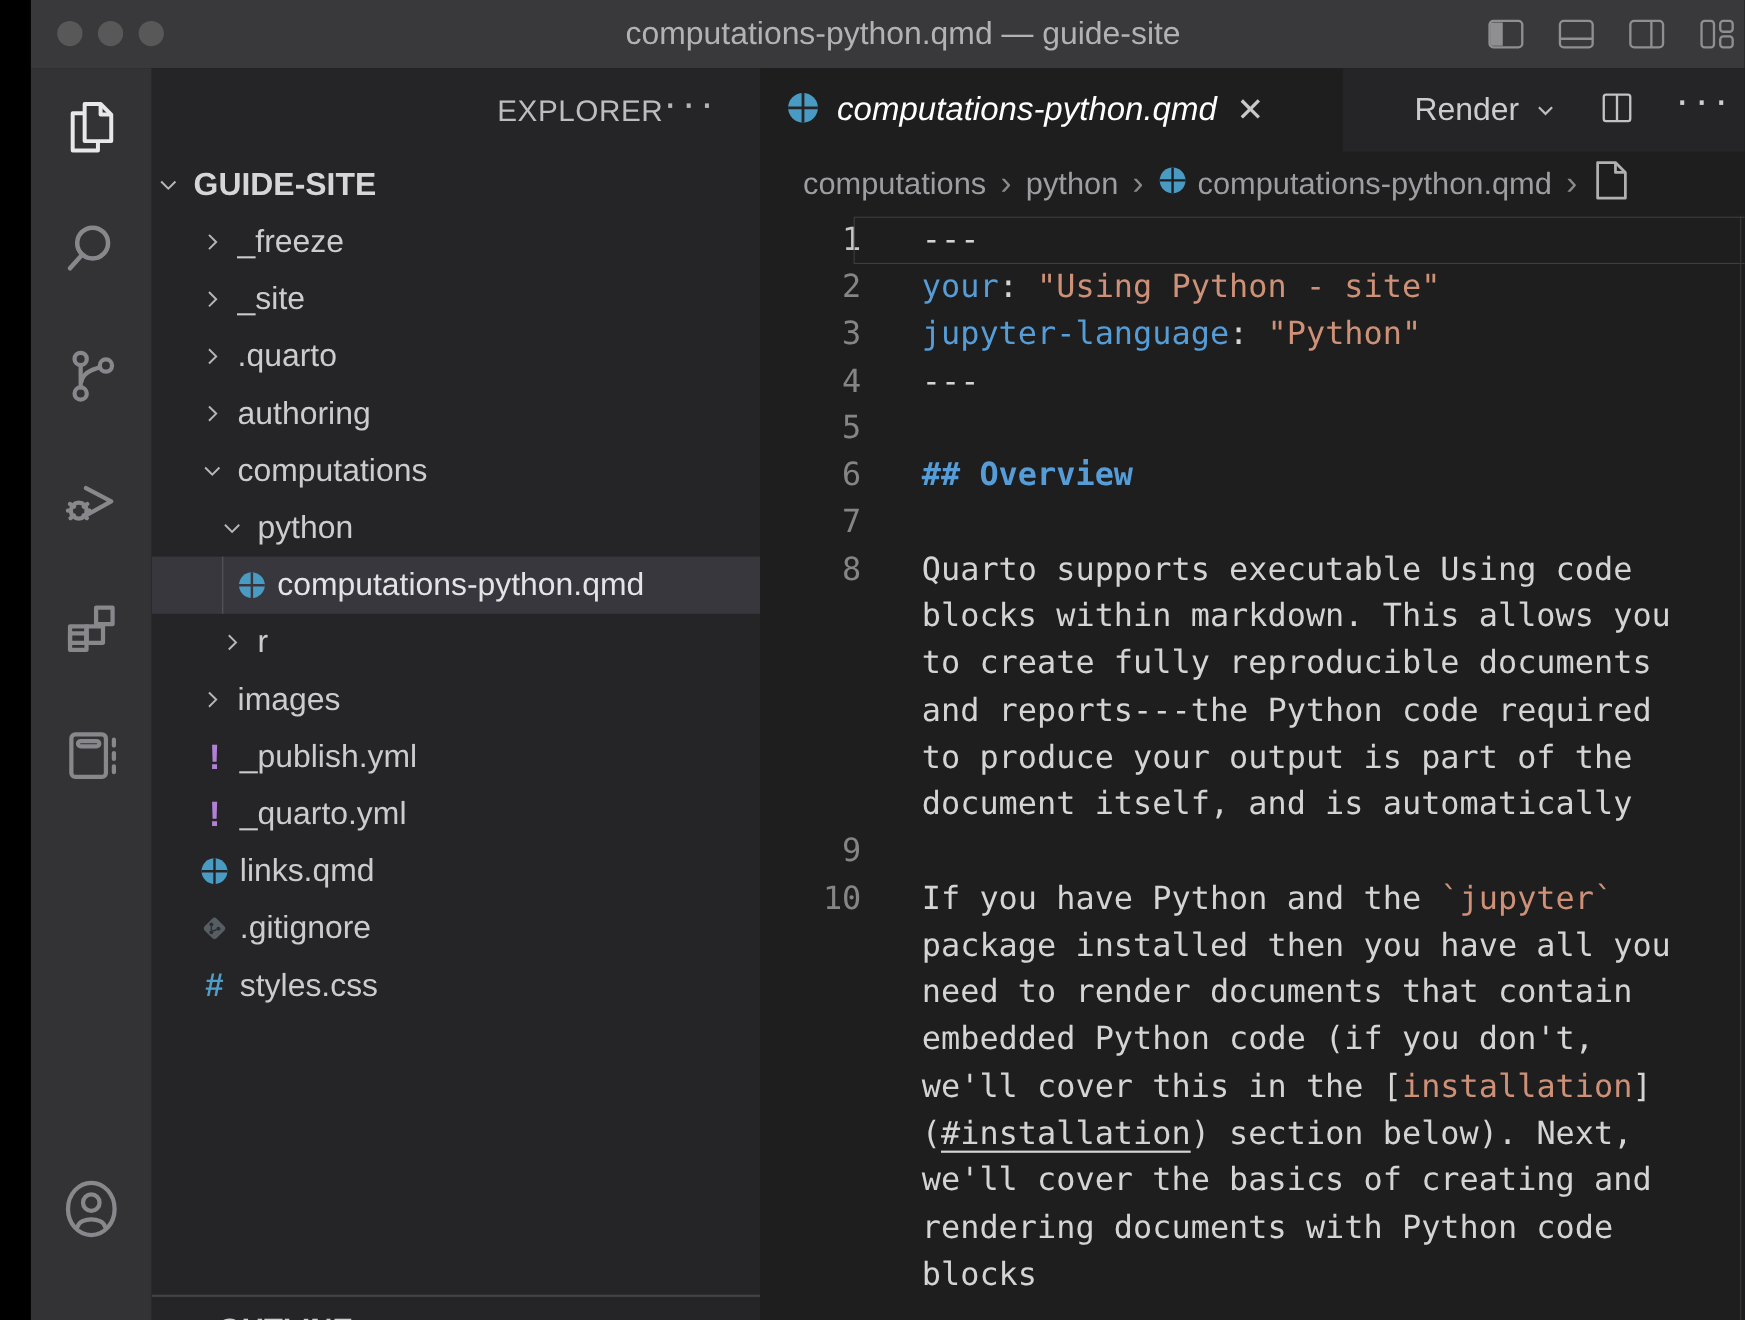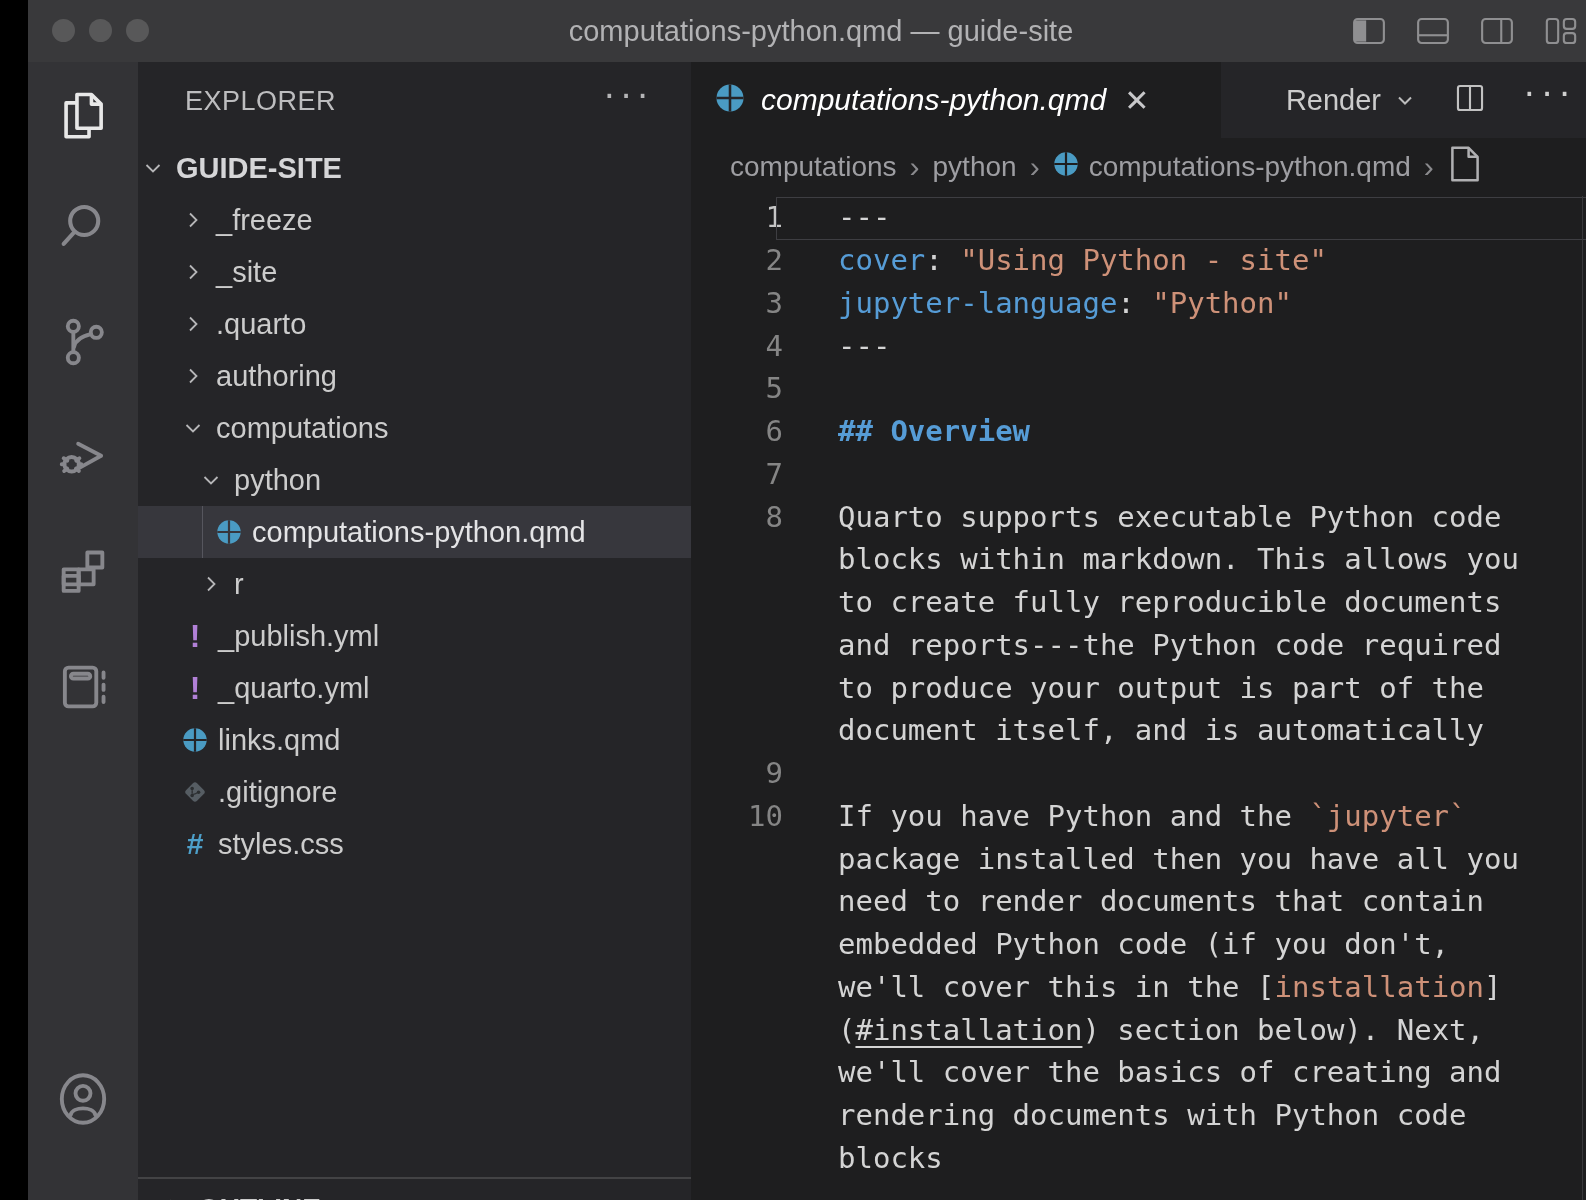--- a/index.html
+++ b/index.html
@@ -16,21 +16,21 @@
   .tb-icons svg{display:block;}
   
   #activitybar{position:absolute;left:0;top:62px;width:110px;height:1138px;background:#333336;}
   .ab-item{position:absolute;left:0;width:110px;height:70px;display:flex;
            align-items:center;justify-content:center;}
   .ab-item svg{display:block;}
   
   #sidebar{position:absolute;left:110px;top:62px;width:553px;height:1138px;
            background:#252528;overflow:hidden;}
   .sb-header{position:absolute;left:0;top:0;right:0;height:78px;display:flex;
-             align-items:center;padding:0 38px 0 47px;}
+             align-items:center;padding:0 38px 0 47px;text-align:right;}
   .sb-title{color:#bdbdbf;font-size:27px;letter-spacing:.5px;flex:1;}
   .sb-more{color:#b5b5b7;font-size:38px;letter-spacing:4px;line-height:10px;margin-top:-14px;}
   #file-tree{position:absolute;left:0;top:80px;right:0;}
   .trow{display:flex;align-items:center;height:52px;color:#cccccc;font-size:29px;white-space:nowrap;cursor:default;}
   .trow .tic{width:26px;height:30px;display:flex;align-items:center;justify-content:center;
              margin-right:10px;flex:none;}
   .trow .chev{width:22px;margin-right:12px;}
   .trow.lvl0{padding-left:4px;font-weight:bold;color:#d6d6d8;}
   .trow.lvl1{padding-left:44px;}
   .trow.lvl2{padding-left:62px;}
@@ -242,20 +242,28 @@
         </div>
         <div class="trow lvl2">
           <span class="tic chev">
             <svg width="22" height="22" viewBox="0 0 22 22" fill="none" stroke="#b6b6b8" stroke-width="1.8">
               <path d="M8 4.5 L14.5 11 L8 17.5"></path>
             </svg>
           </span>
           <span>r</span>
         </div>
         <div class="trow lvl1">
+          <span class="tic chev">
+            <svg width="22" height="22" viewBox="0 0 22 22" fill="none" stroke="#b6b6b8" stroke-width="1.8">
+              <path d="M8 4.5 L14.5 11 L8 17.5"></path>
+            </svg>
+          </span>
+          <span>images</span>
+        </div>
+        <div class="trow lvl1">
           <span class="tic">
             <span class="fi-yaml">!</span>
           </span>
           <span>_publish.yml</span>
         </div>
         <div class="trow lvl1">
           <span class="tic">
             <span class="fi-yaml">!</span>
           </span>
           <span>_quarto.yml</span>
@@ -350,27 +358,27 @@
             <path d="M3 2 H12 L17 7 V20 H3 Z"></path>
             <path d="M12 2 V7 H17"></path>
           </svg></span>
       </div>
 
     <div class="code">
       <div class="curline"></div>
       <div class="ruler"></div>
       <div id="code-lines">
           <div class="crow"><span class="gut active">1</span><span class="ctext"><span>---</span></span></div>
-          <div class="crow"><span class="gut">2</span><span class="ctext"><span class="c-key">cover</span><span>: </span><span class="c-str">"Using Python - site"</span></span></div>
+          <div class="crow"><span class="gut">2</span><span class="ctext"><span class="c-key">your</span><span>: </span><span class="c-str">"Using Python - site"</span></span></div>
           <div class="crow"><span class="gut">3</span><span class="ctext"><span class="c-key">jupyter-language</span><span>: </span><span class="c-str">"Python"</span></span></div>
           <div class="crow"><span class="gut">4</span><span class="ctext"><span>---</span></span></div>
           <div class="crow"><span class="gut">5</span><span class="ctext"></span></div>
           <div class="crow"><span class="gut">6</span><span class="ctext"><span class="c-head">## Overview</span></span></div>
           <div class="crow"><span class="gut">7</span><span class="ctext"></span></div>
-          <div class="crow"><span class="gut">8</span><span class="ctext"><span>Quarto supports executable Python code</span></span></div>
+          <div class="crow"><span class="gut">8</span><span class="ctext"><span>Quarto supports executable Using code</span></span></div>
           <div class="crow"><span class="gut"></span><span class="ctext"><span>blocks within markdown. This allows you</span></span></div>
           <div class="crow"><span class="gut"></span><span class="ctext"><span>to create fully reproducible documents</span></span></div>
           <div class="crow"><span class="gut"></span><span class="ctext"><span>and reports---the Python code required</span></span></div>
           <div class="crow"><span class="gut"></span><span class="ctext"><span>to produce your output is part of the</span></span></div>
           <div class="crow"><span class="gut"></span><span class="ctext"><span>document itself, and is automatically</span></span></div>
           <div class="crow"><span class="gut">9</span><span class="ctext"></span></div>
           <div class="crow"><span class="gut">10</span><span class="ctext"><span>If you have Python and the </span><span class="c-code">`jupyter`</span></span></div>
           <div class="crow"><span class="gut"></span><span class="ctext"><span>package installed then you have all you</span></span></div>
           <div class="crow"><span class="gut"></span><span class="ctext"><span>need to render documents that contain</span></span></div>
           <div class="crow"><span class="gut"></span><span class="ctext"><span>embedded Python code (if you don't,</span></span></div>

